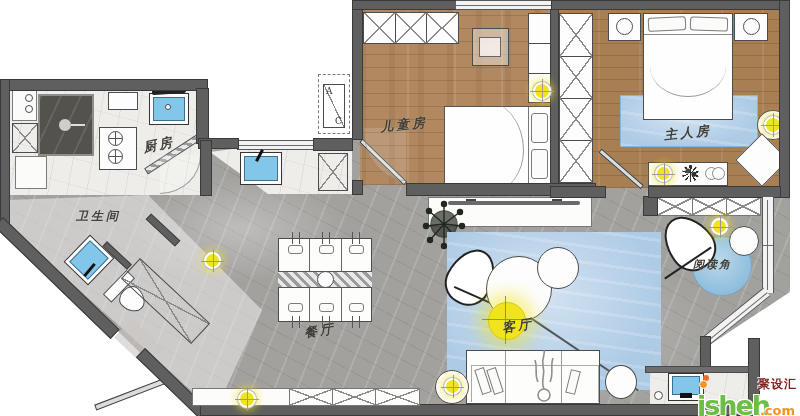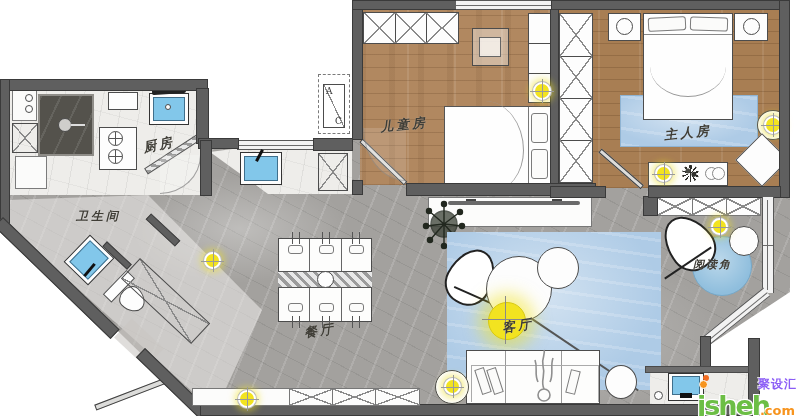--- a/index.html
+++ b/index.html
@@ -46,21 +46,21 @@
   .leaf{background:#dcdcda;border:1px solid #3f3f3f;box-sizing:border-box;}
   .hatch{background:repeating-linear-gradient(45deg,#9b9b9b 0 3px,#e8e8e8 3px 7px);border:1px solid #555;box-sizing:border-box;}
   .win{background:#f2f2f2;border-top:1.5px solid #565656;border-bottom:1.5px solid #565656;box-sizing:border-box;}
   .win::before{content:'';position:absolute;left:0;right:0;top:50%;height:1px;background:#6a6a6a;}
   .lbl{color:#3f3d36;font-size:13px;font-weight:bold;font-style:italic;letter-spacing:3px;white-space:nowrap;text-shadow:0 0 1px rgba(255,255,255,.5);}
   .arc{border:1px solid #8d8d8d;border-radius:0 0 100% 0;border-top:none;border-left:none;background:rgba(255,255,255,.25);}
   
   #wm{position:absolute;right:3px;bottom:2px;width:108px;height:34px;}
   #wm .brand{position:absolute;left:8px;bottom:-7px;font-family:"DejaVu Sans",sans-serif;font-weight:bold;font-size:27px;color:#6cbe45;letter-spacing:-2px;text-shadow:-1px -1px 0 #fff,1px -1px 0 #fff,-1px 1px 0 #fff,1px 1px 0 #fff;}
   #wm .suffix{position:absolute;right:2px;bottom:-4px;font-family:"DejaVu Sans",sans-serif;font-weight:bold;font-size:13px;color:#f7941e;text-shadow:-1px -1px 0 #fff,1px 1px 0 #fff;}
-  #wm .cn{position:absolute;right:0;top:-4px;font-family:"DejaVu Sans",sans-serif;font-weight:bold;font-size:12px;color:#8b5cf6;letter-spacing:1px;text-shadow:-1px -1px 0 #fff,1px 1px 0 #fff;}
+  #wm .cn{position:absolute;right:0;top:-4px;font-family:"DejaVu Sans",sans-serif;font-weight:bold;font-size:12px;color:#7f1d1d;letter-spacing:1px;text-shadow:-1px -1px 0 #fff,1px 1px 0 #fff;}
   #wm .dot{position:absolute;left:10px;top:0;width:7px;height:7px;border-radius:50%;background:#f7941e;border:1px solid #fff;}
 </style>
 </head>
 <body>
 
 <div id="plan">
 
   <div class="abs floor-gray" style="left:0;top:0;width:800px;height:416px;
               clip-path:polygon(0px 80px,207px 80px,207px 143px,352px 143px,352px 0px,790px 0px,790px 292px,708px 346px,708px 368px,758px 368px,758px 416px,205px 416px,6px 222px,0px 222px);"></div>
 

